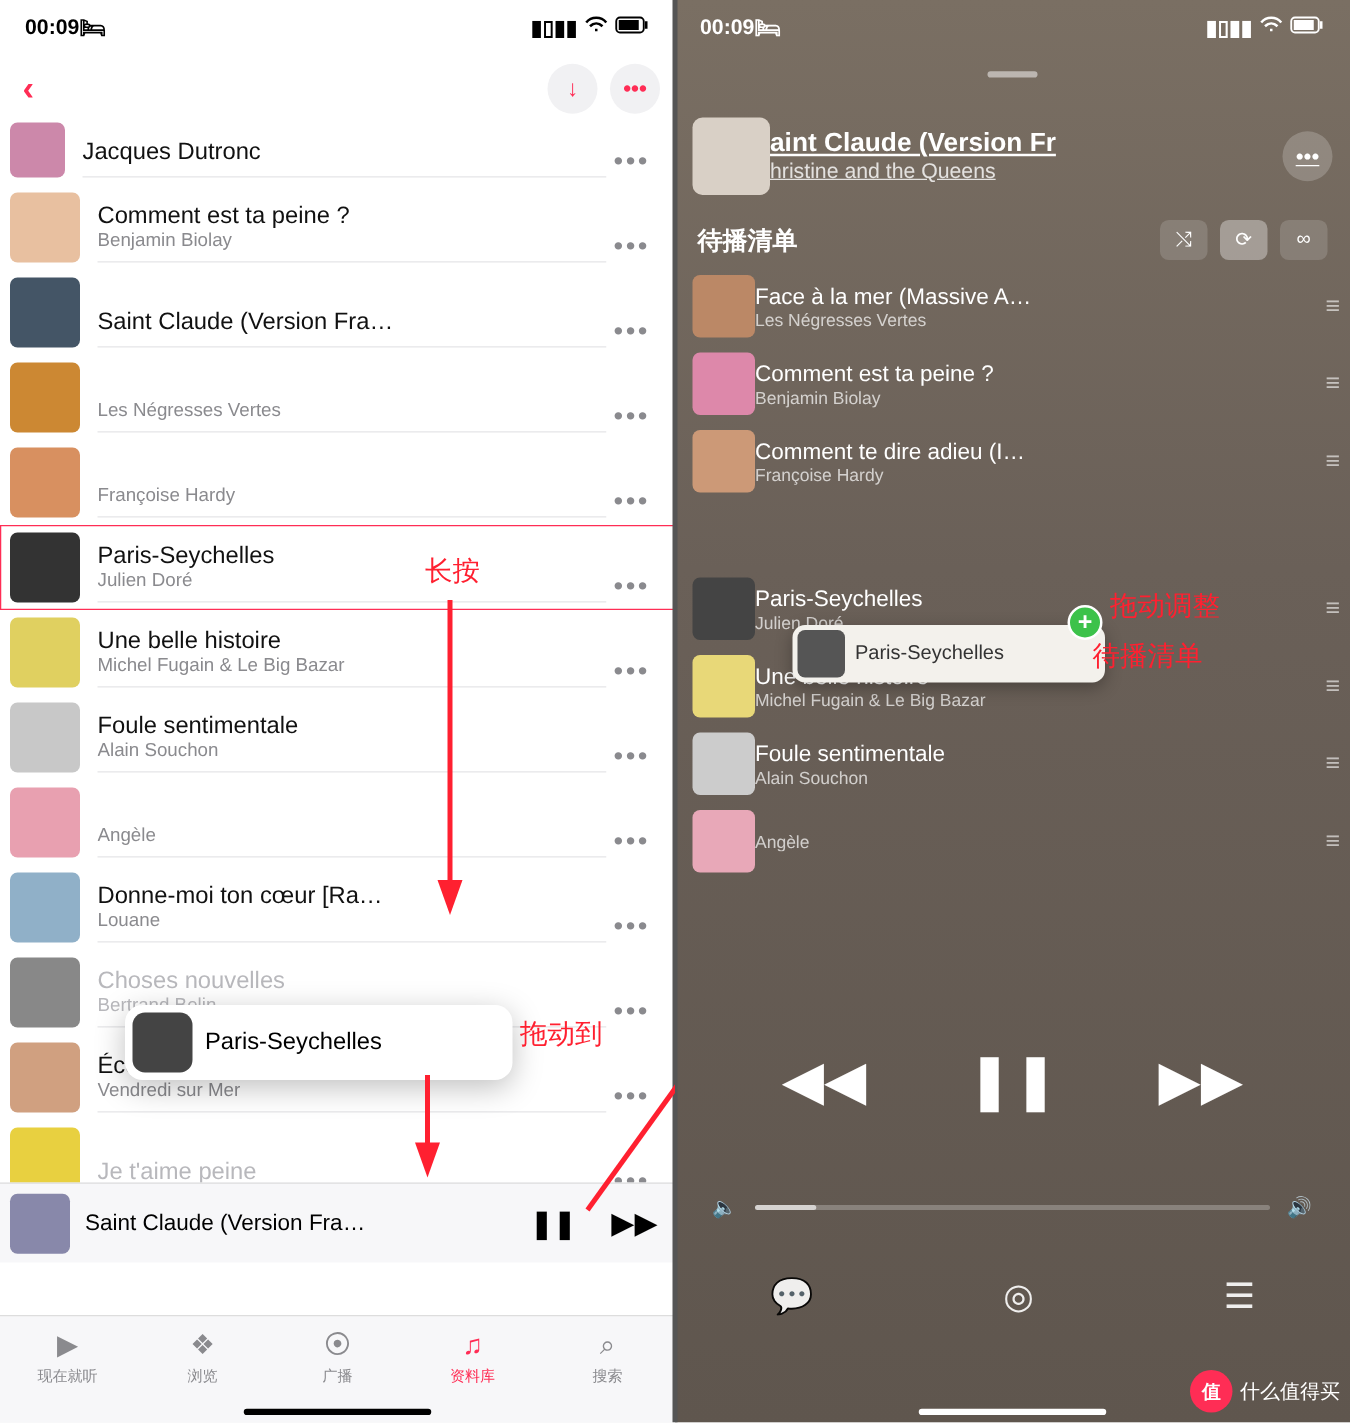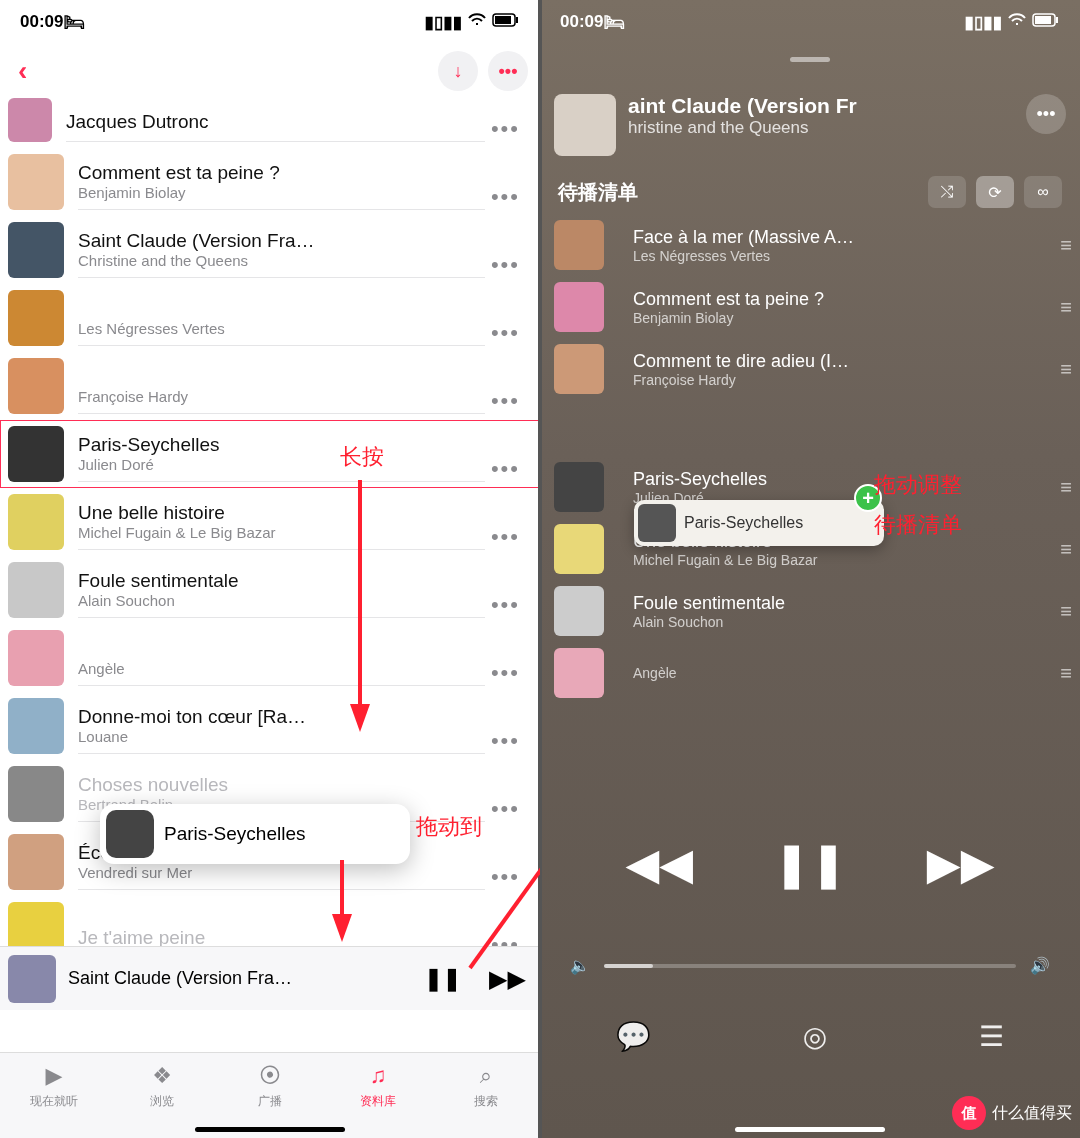--- a/index.html
+++ b/index.html
@@ -82,34 +82,34 @@
   .tab.active{ color:#ff2d55;}
   .tab .ic{ font-size:22px;}
   .homebar{ position:absolute; bottom:6px; left:50%; transform:translateX(-50%);
             width:150px; height:5px; border-radius:3px; background:#000;}
   .homebar.light{ background:#fff;}
   
   .anno { position:absolute; color:#ff2030; font-size:22px; font-weight:500; z-index:9; }
   .arrow { position:absolute; z-index:8;}
   
   .right-phone { background: linear-gradient(#7a6f63,#6a6058 40%,#5f564e); color:#fff; position:relative;}
-  .np-head { display:flex; gap:12px; padding: 20px 14px 10px 14px;}
+  .np-head { display:flex; align-items:center; padding: 20px 14px 10px 14px; text-decoration: underline;}
   .np-head .cover{ width:62px;height:62px;border-radius:8px;background:#d9d0c6;}
   .np-head .txt{ flex:1; min-width:0;}
   .np-head .t{ font-size:21px; font-weight:700; white-space:nowrap; overflow:hidden; text-overflow:ellipsis;}
   .np-head .a{ font-size:17px; opacity:.8; white-space:nowrap; overflow:hidden; text-overflow:ellipsis;}
   .np-head .more{ width:40px;height:40px;border-radius:20px;background:rgba(255,255,255,.2);
                   display:flex;align-items:center;justify-content:center;font-size:18px;}
   .queue-head{ display:flex; align-items:center; justify-content:space-between; padding: 10px 18px 6px 18px;}
   .queue-head .lab{ font-size:20px; font-weight:700;}
   .queue-head .btns{ display:flex; gap:10px;}
   .qbtn{ width:38px;height:32px;border-radius:7px;background:rgba(255,255,255,.15);
          display:flex;align-items:center;justify-content:center;font-size:16px;}
   .qlist{}
-  .qrow{ display:flex; align-items:center; padding:6px 14px; gap:29px;}
+  .qrow{ display:flex; align-items:center; padding:6px 14px; gap:0;}
   .qrow .qa{ width:50px;height:50px;border-radius:6px;background:rgba(200,180,160,.5); flex:0 0 50px;}
   .qrow .qm{ flex:1; min-width:0;}
   .qrow .qt{ font-size:18px; font-weight:500; white-space:nowrap; overflow:hidden; text-overflow:ellipsis;}
   .qrow .qar{ font-size:14px; opacity:.7; white-space:nowrap; overflow:hidden; text-overflow:ellipsis;}
   .handle{ opacity:.6; font-size:20px; letter-spacing:-6px;}
   .qchip{
     position:absolute; left:94px; top:500px; width:250px; height:46px;
     background:#f3f1ec; color:#333; border-radius:10px; box-shadow:0 4px 14px rgba(0,0,0,.3);
     display:flex; align-items:center; gap:8px; padding:4px 8px 4px 4px; z-index:6;
   }
@@ -184,21 +184,20 @@
           <div class="meta">
             <div class="title">Comment est ta peine ?</div>
             <div class="artist">Benjamin Biolay</div>
           </div>
           <div class="dots">•••</div>
         </div>
         <div class="row">
           <div class="art" style="background: rgb(68, 85, 102);"></div>
           <div class="meta">
             <div class="title">Saint Claude (Version Fra…</div>
-            <div class="artist">Christine and the Queens</div>
           </div>
           <div class="dots">•••</div>
         </div>
         <div class="row">
           <div class="art" style="background: rgb(204, 136, 51);"></div>
           <div class="meta">
             <div class="artist">Les Négresses Vertes</div>
           </div>
           <div class="dots">•••</div>
         </div>
@@ -427,21 +426,21 @@
           <div class="handle">≡</div>
         </div>
       </div>
 
     <div class="qchip">
       <div class="qca"></div>
       <div class="qct">Paris-Seychelles</div>
     </div>
     <div class="plus-badge">+</div>
 
-    <div class="anno" style="left:334px; top:470px;">拖动调整</div>
+    <div class="anno" style="left:348px; top:470px;">拖动调整</div>
     <div class="anno" style="left:334px; top:510px;">待播清单</div>
 
     <div class="controls">
       <span>◀◀</span>
       <span>❚❚</span>
       <span>▶▶</span>
     </div>
 
     <div class="volume">
       <span>🔈</span>

